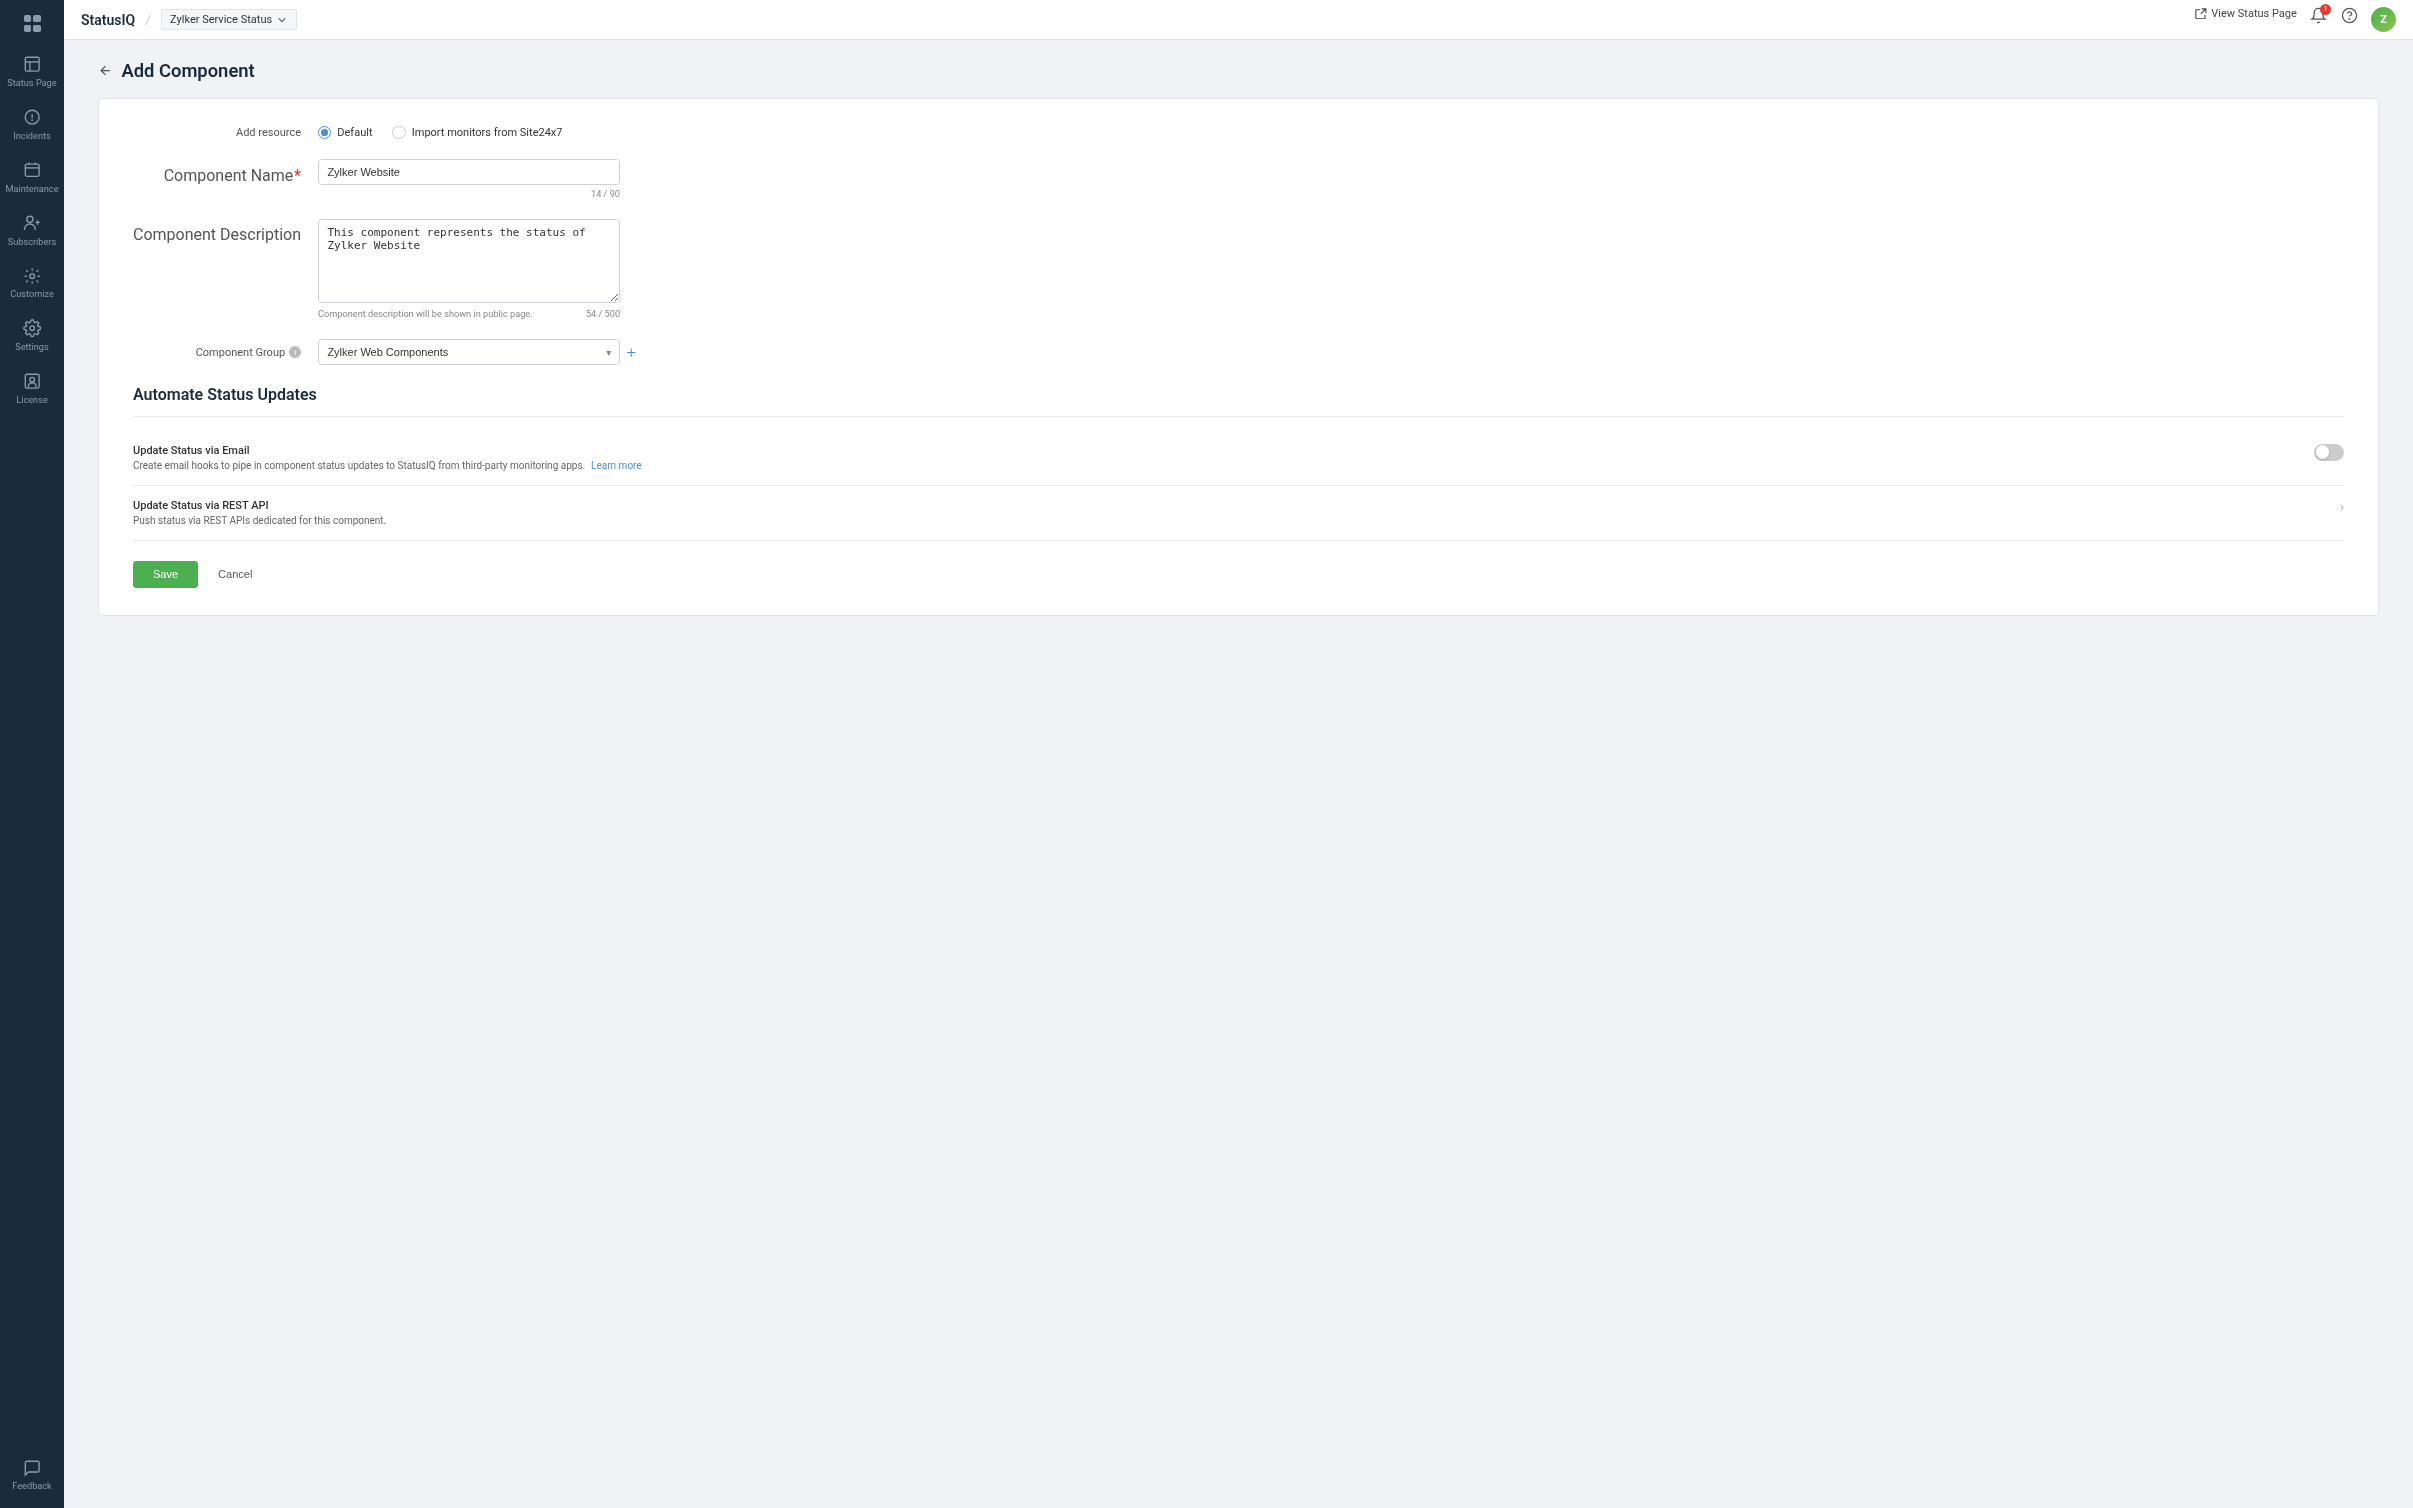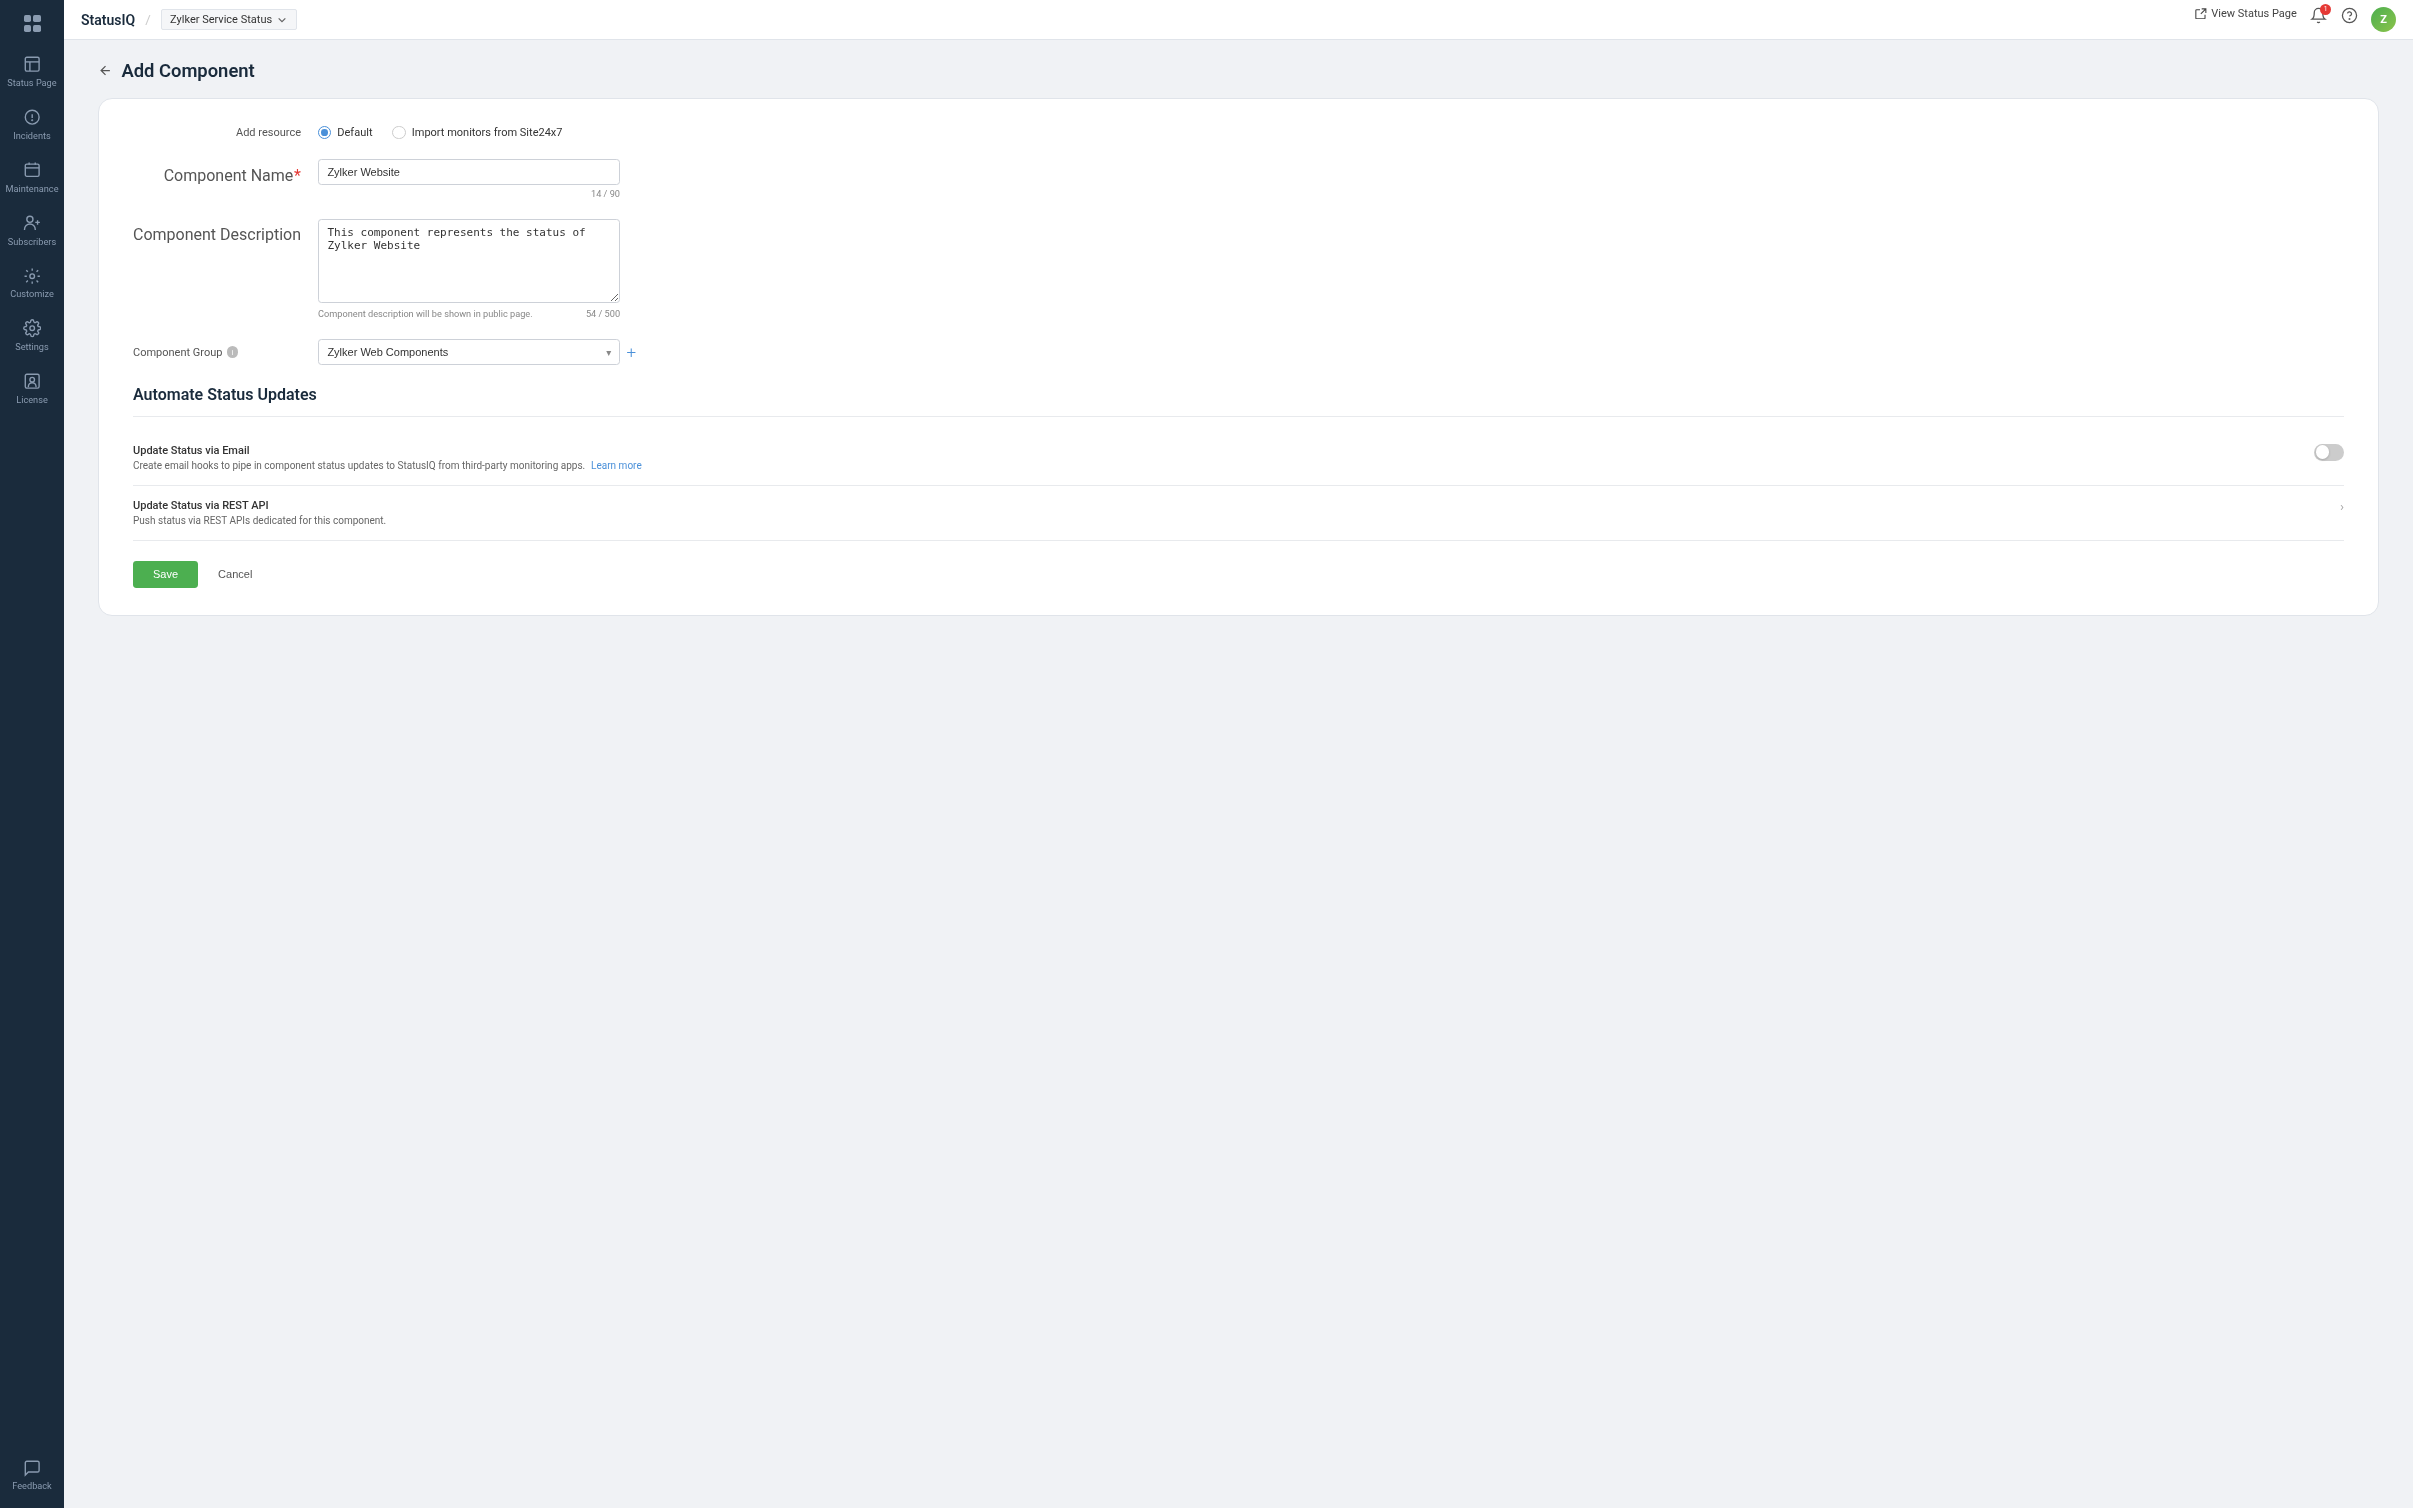--- a/index.html
+++ b/index.html
@@ -61,21 +61,21 @@
 
     
     .page-content { flex: 1; overflow-y: auto; padding: 20px 34px; }
 
     
     .page-title-row { display: flex; align-items: center; gap: 8.4px; margin-bottom: 17px; }
     .back-btn { display: flex; align-items: center; justify-content: center; color: #555; cursor: pointer; }
     .page-title { font-size: 18.4px; font-weight: 600; color: #1a2b3c; }
 
     
-    .card { background: #fff; border-radius: 14px; border: 0.8px solid #e0e4ea; padding: 27px 34px; }
+    .card { background: #fff; border-radius: 5px; border: 0.8px solid #e0e4ea; padding: 27px 34px; }
 
     
     .form-row { display: flex; align-items: flex-start; margin-bottom: 20px; gap: 17px; }
     .form-label { min-width: 168px; text-align: right; padding-top: 6.7px; font-size: 16px; color: #555; }
     .form-label .required { color: #e53935; margin-left: 0.8px; }
     .form-field { flex: 1; max-width: 302px; }
     .form-input { width: 100%; border: 0.8px solid #cdd1d8; border-radius: 3.4px; padding: 5.9px 8.4px; font-size: 11px; color: #333; outline: none; }
     .char-count { text-align: right; font-size: 9.2px; color: #888; margin-top: 2.5px; }
     .form-textarea { width: 100%; border: 0.8px solid #cdd1d8; border-radius: 3.4px; padding: 5.9px 8.4px; font-size: 11px; color: #333; outline: none; resize: vertical; height: 84px; }
     .helper-text { font-size: 9.2px; color: #888; margin-top: 2.5px; }
@@ -84,21 +84,21 @@
     .resource-row { display: flex; align-items: center; margin-bottom: 20px; gap: 17px; }
     .resource-label-col { min-width: 168px; text-align: right; font-size: 11px; color: #555; }
     .radio-group { display: flex; align-items: center; gap: 20px; }
     .radio-option { display: flex; align-items: center; gap: 5.9px; font-size: 11px; color: #333; cursor: pointer; }
     .radio-circle { width: 13.4px; height: 13.4px; border-radius: 50%; border: 1.7px solid #ccc; display: flex; align-items: center; justify-content: center; flex-shrink: 0; }
     .radio-circle.selected { border-color: #4a90d9; }
     .radio-dot { width: 6.7px; height: 6.7px; border-radius: 50%; background: #4a90d9; }
 
     
     .group-row { display: flex; align-items: center; margin-bottom: 20px; gap: 17px; }
-    .group-label-col { min-width: 168px; text-align: right; font-size: 11px; color: #555; display: flex; align-items: center; gap: 4.2px; }
+    .group-label-col { min-width: 168px; text-align: right; font-size: 11px; color: #555; display: flex; align-items: center; justify-content: flex-end; gap: 4.2px; }
     .info-icon { width: 11.7px; height: 11.7px; border-radius: 50%; background: #bbb; color: #fff; font-size: 7.5px; display: flex; align-items: center; justify-content: center; cursor: pointer; flex-shrink: 0; }
     .group-field { display: flex; align-items: center; gap: 6.7px; flex: 1; max-width: 318px; }
     .select-wrapper { position: relative; flex: 1; }
     .select-input { width: 100%; border: 0.8px solid #cdd1d8; border-radius: 3.4px; padding: 5.9px 27px 5.9px 8.4px; font-size: 11px; color: #333; appearance: none; background: #fff; cursor: pointer; outline: none; }
     .select-arrow { position: absolute; right: 8.4px; top: 50%; transform: translateY(-50%); color: #888; pointer-events: none; font-size: 10px; }
     .add-group-btn { color: #4a90d9; font-size: 17px; cursor: pointer; font-weight: 300; line-height: 1; }
 
     
     .section-title { font-size: 16px; font-weight: 600; color: #1a2b3c; margin-bottom: 13.4px; padding-bottom: 12px; border-bottom: 0.8px solid #e8eaed; }
 

